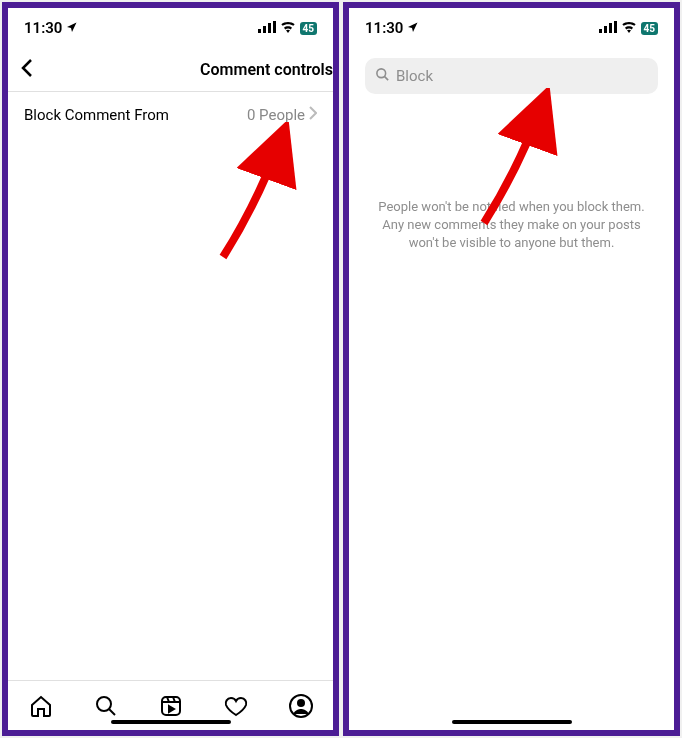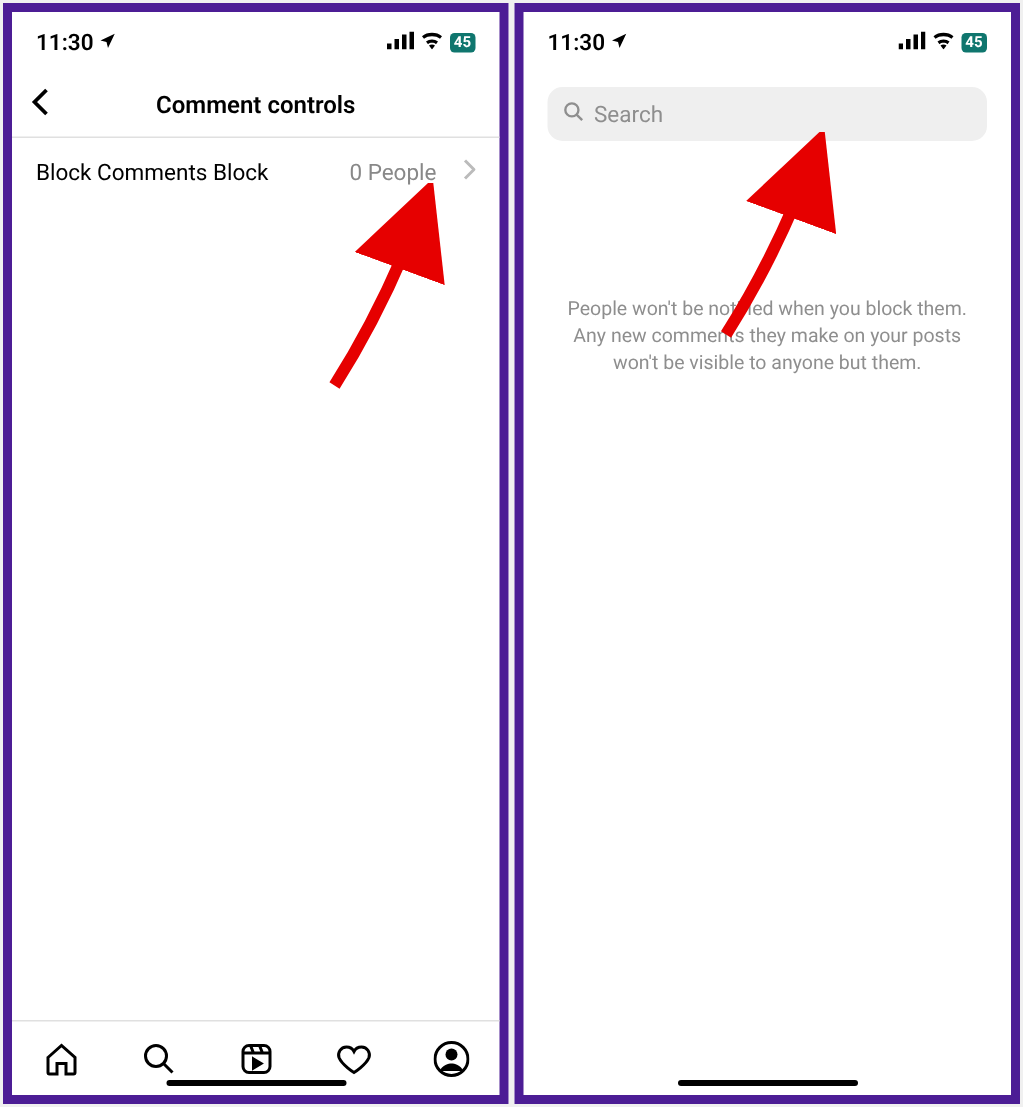--- a/index.html
+++ b/index.html
@@ -28,21 +28,21 @@
       padding: 0 16px;
       font-size: 15px;
       font-weight: 600;
     }
     .status-left { display: flex; align-items: center; gap: 4px; }
     .status-right { display: flex; align-items: center; gap: 4px; }
     .nav-header {
       height: 44px;
       display: flex;
       align-items: center;
-      justify-content: center;
+      justify-content: flex-end;
       position: relative;
       border-bottom: 1px solid #e0e0e0;
     }
     .nav-title {
       font-size: 16px;
       font-weight: 600;
     }
     .back-button {
       position: absolute;
       left: 12px;
@@ -57,21 +57,21 @@
       display: flex;
       justify-content: space-between;
       align-items: center;
       padding: 14px 16px;
       font-size: 15px;
     }
     .row-label { color: #000; }
     .row-value {
       display: flex;
       align-items: center;
-      gap: 18px;
+      gap: 4px;
       color: #888;
     }
     .search-box {
       margin: 10px 16px;
       background: #efefef;
       border-radius: 10px;
       height: 36px;
       display: flex;
       align-items: center;
       padding: 0 10px;
@@ -155,21 +155,21 @@
     <div class="back-button">
       <svg width="14" height="20" viewBox="0 0 12 20" fill="none" stroke="#000" stroke-width="2.5">
           <path d="M10 2L2 10l8 8"></path>
         </svg>
     </div>
     <div class="nav-title">Comment controls</div>
   </div>
 
   <div class="content">
     <div class="row-item">
-      <span class="row-label">Block Comments Block</span>
+      <span class="row-label">Block Comment From</span>
       <span class="row-value">
         <span>0 People</span>
         <span>
           <svg width="8" height="14" viewBox="0 0 8 14" fill="none" stroke="#bbb" stroke-width="2">
               <path d="M1 1l6 6-6 6"></path>
             </svg>
         </span>
       </span>
     </div>
 
@@ -248,21 +248,21 @@
 
 
   <div class="content">
     <div class="search-box">
       <span>
         <svg width="15" height="15" viewBox="0 0 24 24" fill="none" stroke="#8e8e8e" stroke-width="2.5">
             <circle cx="10" cy="10" r="7"></circle>
             <path d="M21 21l-6-6"></path>
           </svg>
       </span>
-      <span class="search-placeholder">Search</span>
+      <span class="search-placeholder">Block</span>
     </div>
 
     <svg class="arrow-annotation" style="left:120px; top:40px;" width="90" height="140" viewBox="0 0 90 140">
       <defs>
           <marker id="ah2" markerWidth="8" markerHeight="8" refX="6" refY="4" orient="auto">
             <polygon points="0 0, 8 4, 0 8" fill="#e60000"></polygon>
           </marker>
         </defs>
       <path d="M15 135 Q50 80 75 12" stroke="#e60000" stroke-width="8" fill="none" marker-end="url(#ah2)"></path>
     </svg>

